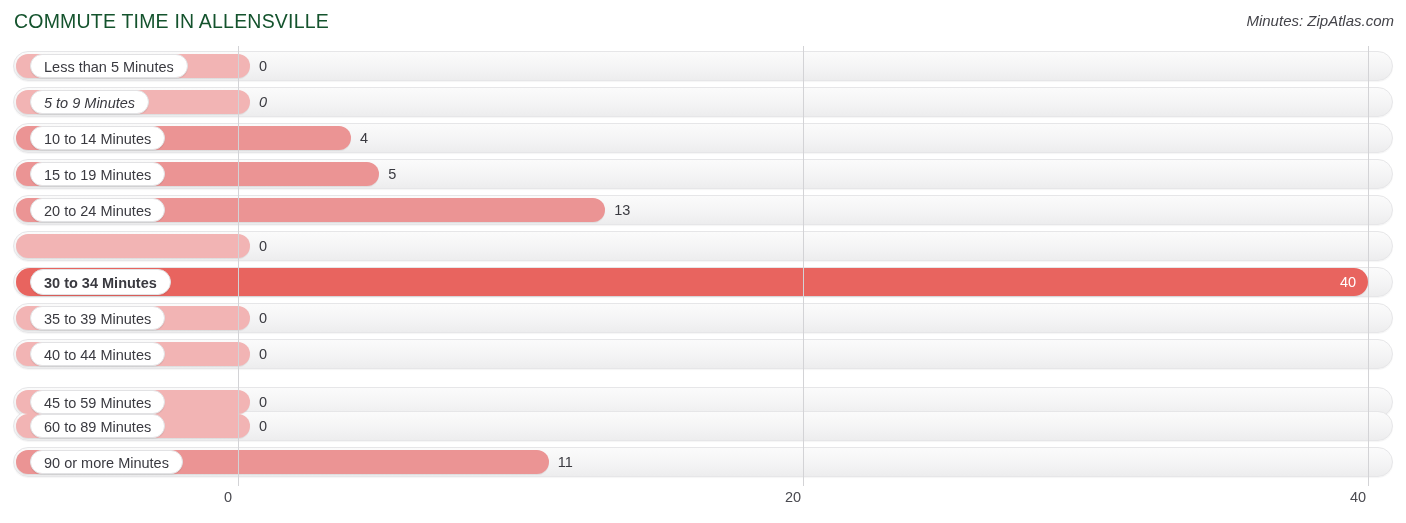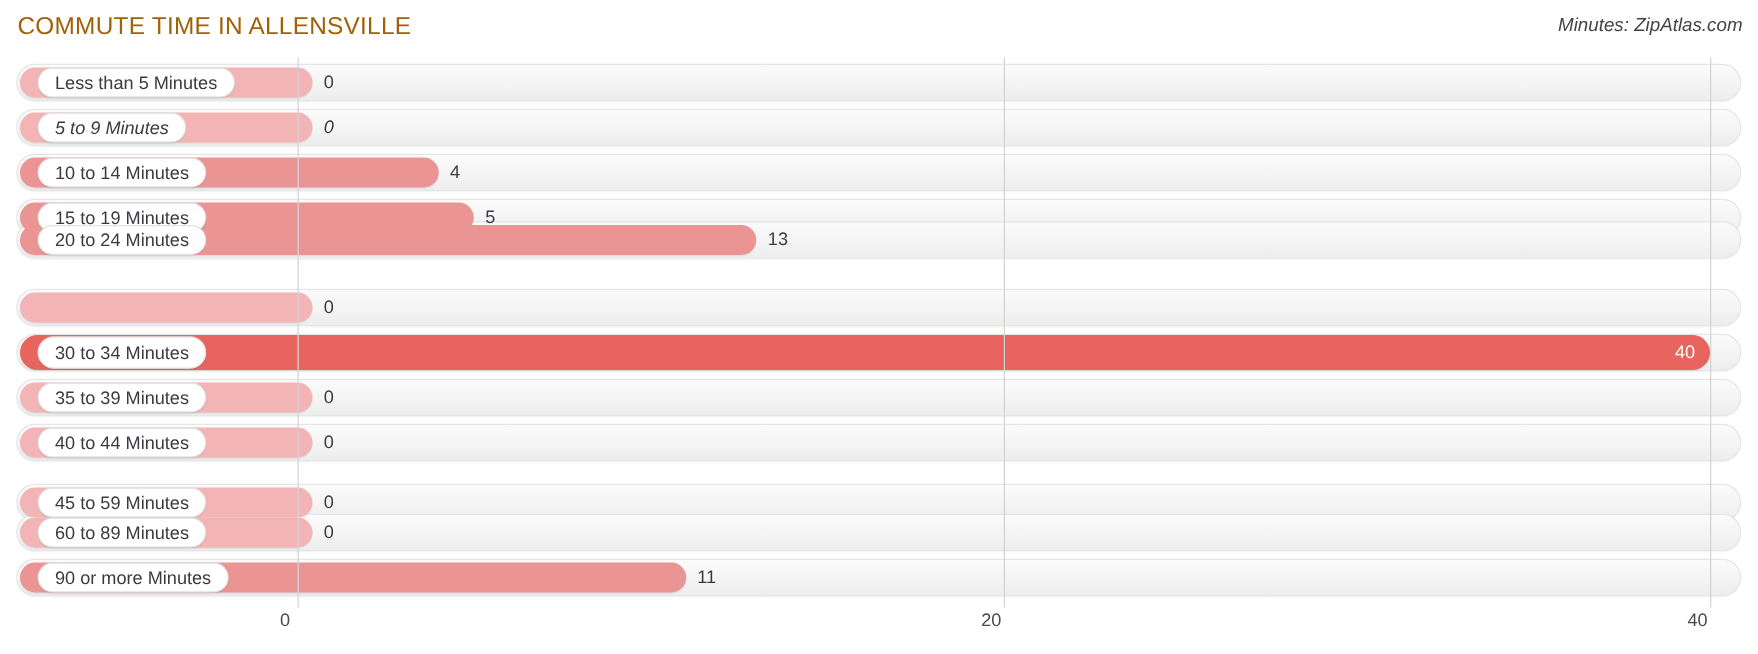--- a/index.html
+++ b/index.html
@@ -21,21 +21,21 @@
     left: 0; top: 0;
     width: 1406px;
     height: 46px;
   }
   #chart-title {
     position: absolute;
     left: 14px;
     top: 10px;
     font-size: 19.5px;
     letter-spacing: .2px;
-    color: #a16207;
+    color: #14532d;
     font-weight: 400;
     white-space: nowrap;
   }
   #source-label {
     position: absolute;
     right: 12px;
     top: 12px;
     font-size: 15px;
     font-style: italic;
     color: #44444a;
@@ -109,20 +109,21 @@
     white-space: nowrap;
     z-index: 4;
     box-sizing: border-box;
     box-shadow: 0 1px 1px rgba(0,0,0,0.07);
   }
   .row.highlight .label-pill {
     top: 5px;
     height: 26px;
     line-height: 26px;
     border-radius: 14px;
+    font-weight: bold;
   }
   .value-out {
     position: absolute;
     top: 6px;
     height: 24px;
     line-height: 24px;
     font-size: 14.5px;
     color: #3a3a40;
     white-space: nowrap;
     z-index: 4;
@@ -184,21 +185,21 @@
       <div class="bar" style="width: 335px; background: rgb(235, 148, 148);"></div>
       <div class="label-pill">10 to 14 Minutes</div>
       <div class="value-out" style="left: 360px;">4</div>
     </div>
     <div class="row" style="top: 110px;">
       <div class="track"></div>
       <div class="bar" style="width: 363.25px; background: rgb(235, 148, 148);"></div>
       <div class="label-pill">15 to 19 Minutes</div>
       <div class="value-out" style="left: 388.25px;">5</div>
     </div>
-    <div class="row" style="top: 128px; text-align: right;">
+    <div class="row" style="top: 146px; text-align: right;">
       <div class="track"></div>
       <div class="bar" style="width: 589.25px; background: rgb(235, 148, 148);"></div>
       <div class="label-pill">20 to 24 Minutes</div>
       <div class="value-out" style="left: 614.25px;">13</div>
     </div>
     <div class="row" style="top: 182px;">
       <div class="track"></div>
       <div class="bar" style="width: 234px; background: rgb(242, 180, 180);"></div>
       <div class="value-out" style="left: 259px;">0</div>
     </div>

